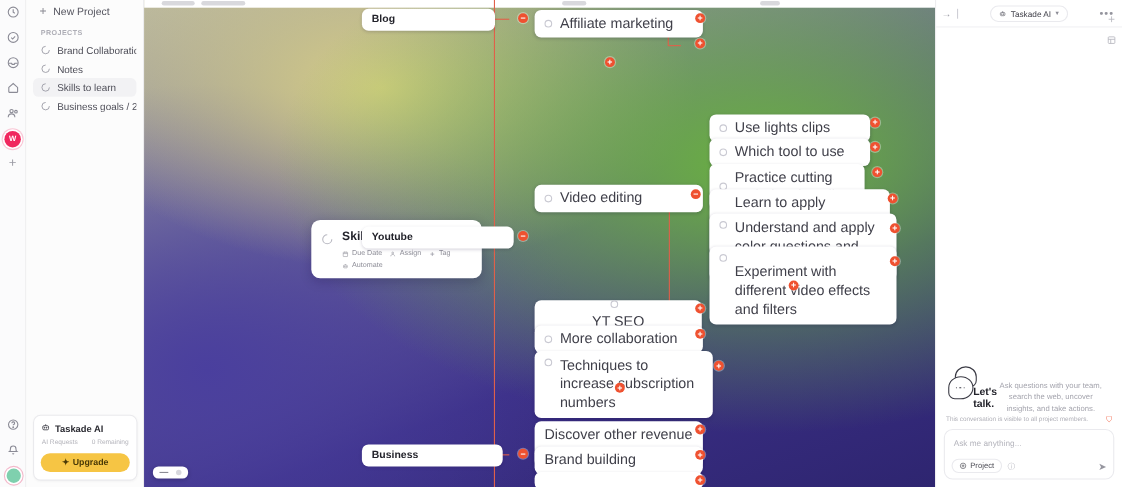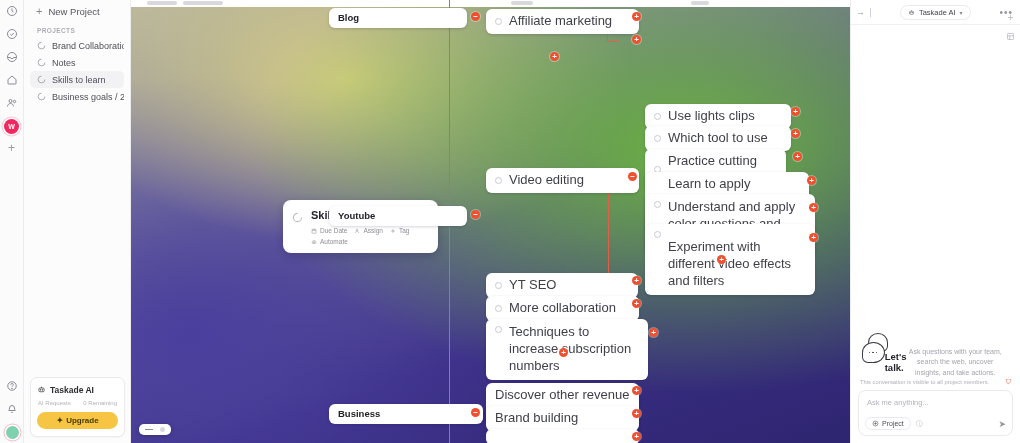--- a/index.html
+++ b/index.html
@@ -428,31 +428,31 @@
             <span>Automate</span>
           </div>
         </div>
       </div>
       <div class="root-actions">
         <div class="sq">★</div>
         <div class="sq">•••</div>
       </div>
     </div>
 
-    <div class="node branch" style="left:198px; top:8px; width:138px;">
+    <div class="node branch" style="left:198px; top:8px; width:121px;">
       <span class="txt">Blog</span>
     </div>
     <div class="minus-btn" style="left:340px; top:12px;">−</div>
 
     <div class="node branch" style="left:198px; top:206px; width:138px;">
       <span class="txt">Youtube</span>
     </div>
     <div class="minus-btn" style="left:340px; top:210px;">−</div>
 
-    <div class="node branch" style="left:198px; top:404px; width:154px;">
+    <div class="node branch" style="left:198px; top:404px; width:128px;">
       <span class="txt">Business</span>
     </div>
     <div class="minus-btn" style="left:340px; top:408px;">−</div>
 
     <div class="node" style="left:355px; top:9px; width:153px;">
       <span class="cb"></span>
       <span class="txt">Affiliate marketing</span>
     </div>
     <div class="plus-btn" style="left:501px; top:12px;">+</div>
 
@@ -495,21 +495,21 @@
     </div>
     <div class="plus-btn" style="left:678px; top:203px;">+</div>
 
     <div class="node" style="left:514px; top:224px; width:170px; align-items:flex-start; padding-top:5px;">
       <span class="cb" style="margin-top:1.5px;"></span>
       <span class="txt" style="padding:0 0 5px;margin-top:10px;">Experiment with different video effects and filters</span>
     </div>
     <div class="plus-btn" style="left:678px; top:233px;">+</div>
     <div class="plus-btn" style="left:586px; top:255px;">+</div>
 
-    <div class="node" style="left:355px; top:273px; width:152px;">
+    <div class="node" style="left:355px; top:273px; width:152px;flex-direction:column;">
       <span class="cb"></span>
       <span class="txt">YT SEO</span>
     </div>
     <div class="plus-btn" style="left:501px; top:276px;">+</div>
 
     <div class="node" style="left:355px; top:296px; width:153px;">
       <span class="cb"></span>
       <span class="txt">More collaboration</span>
     </div>
     <div class="plus-btn" style="left:501px; top:299px;">+</div>

